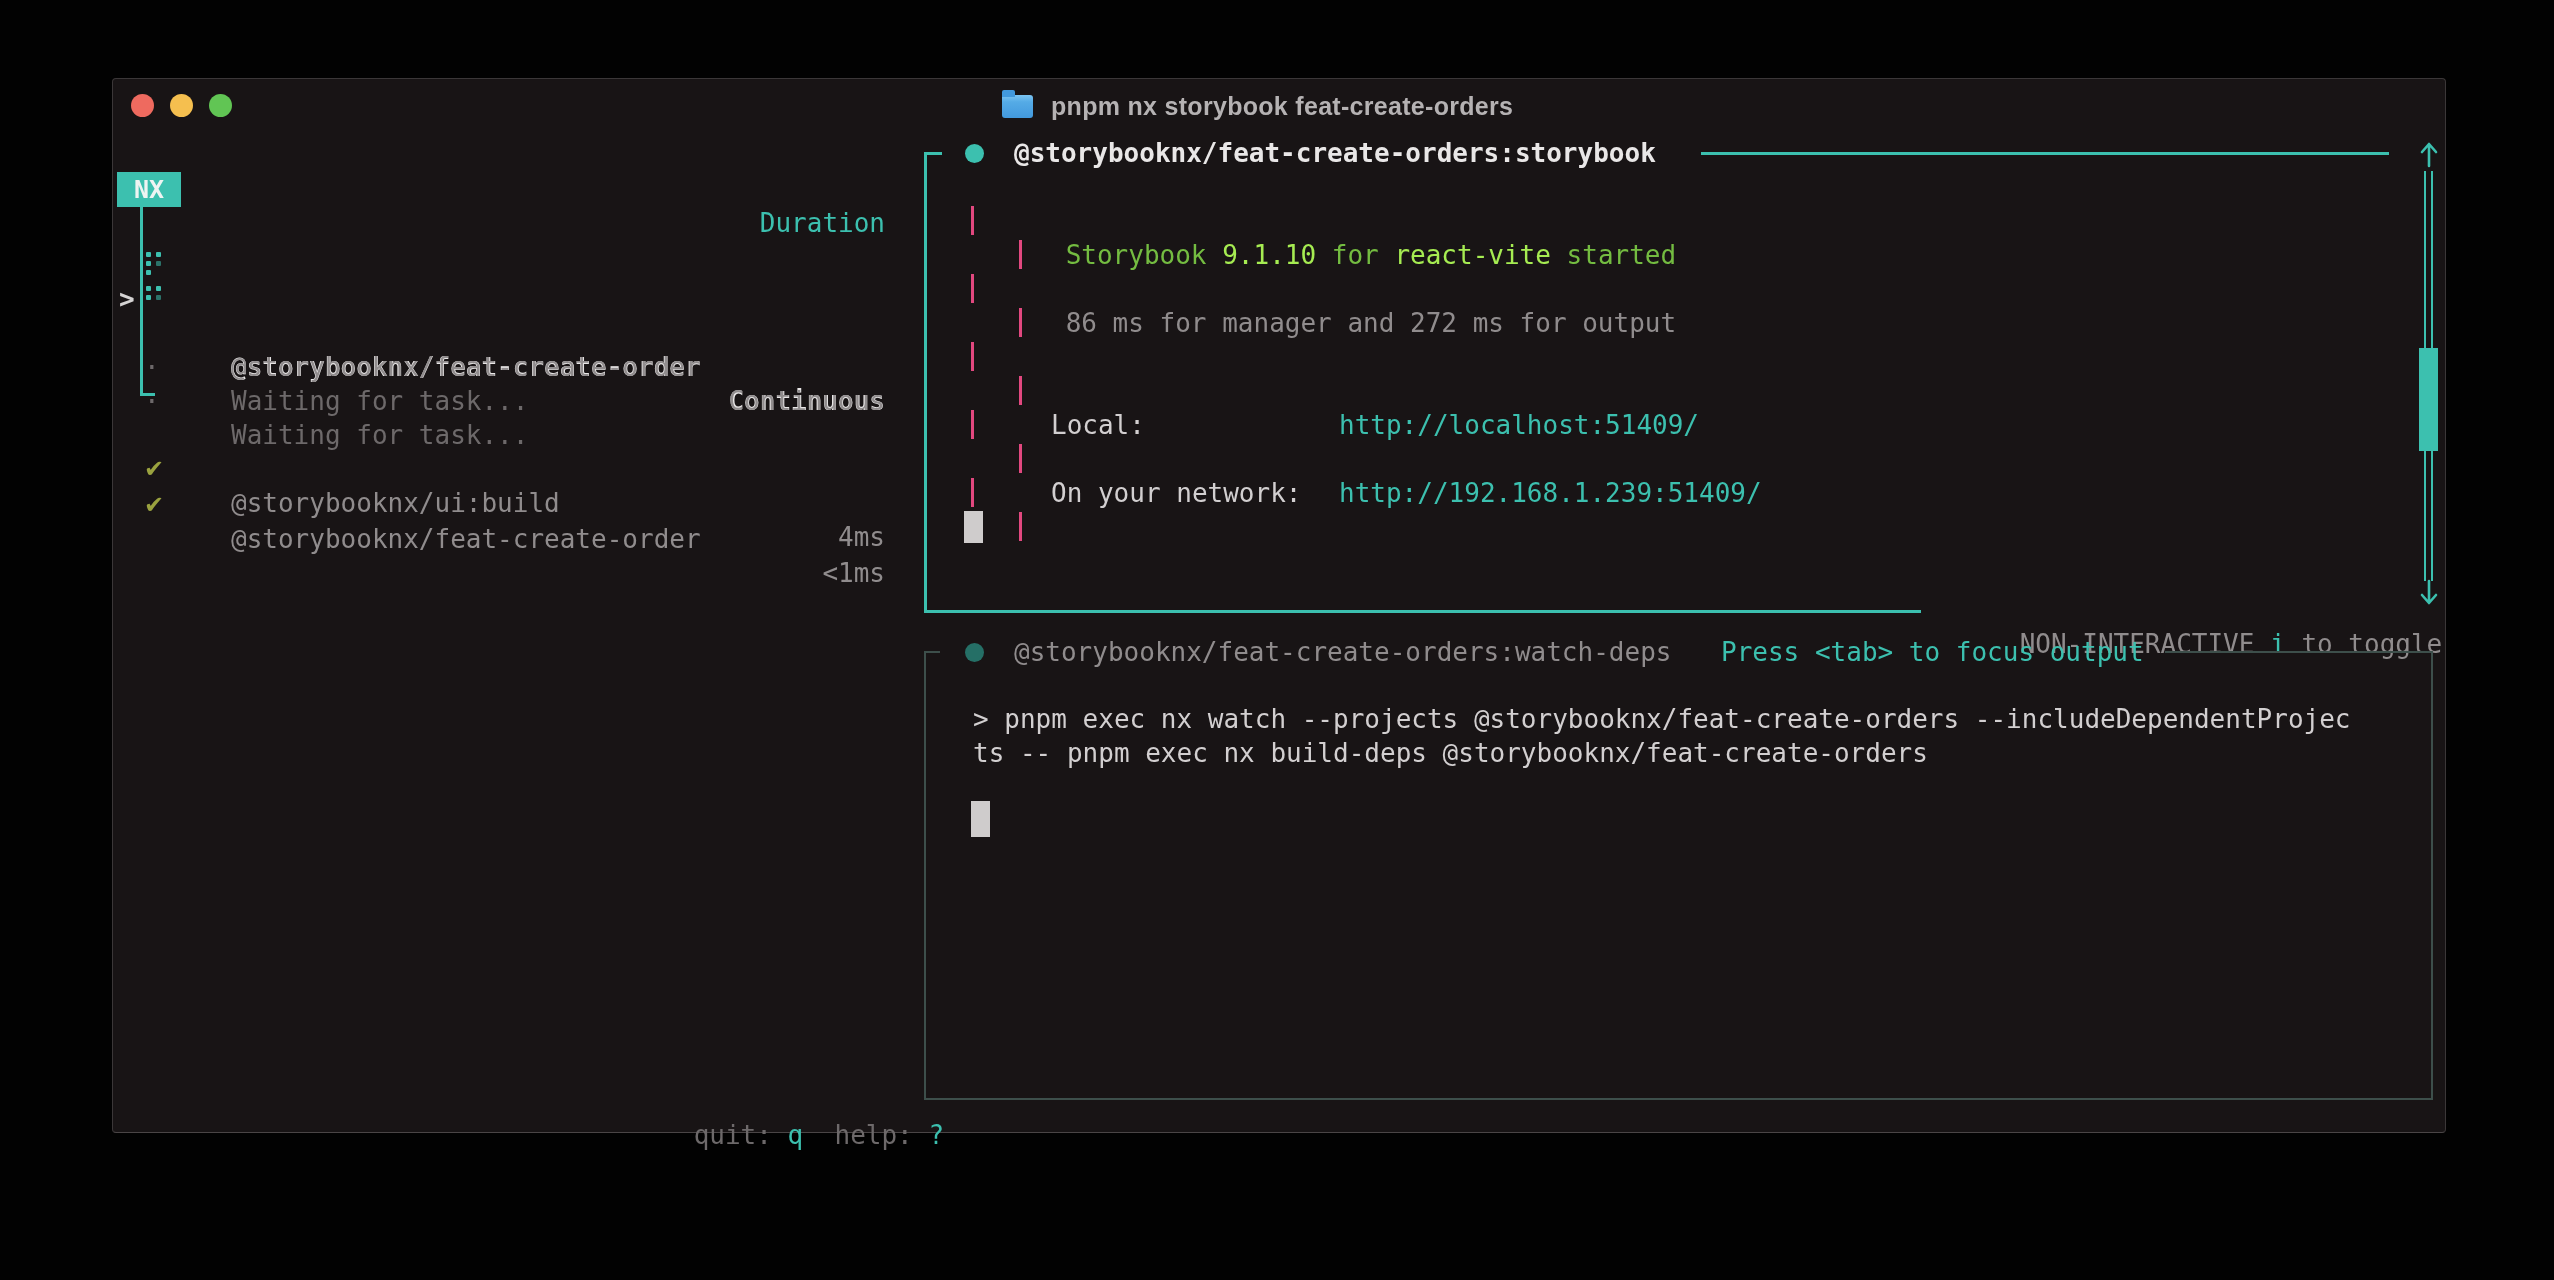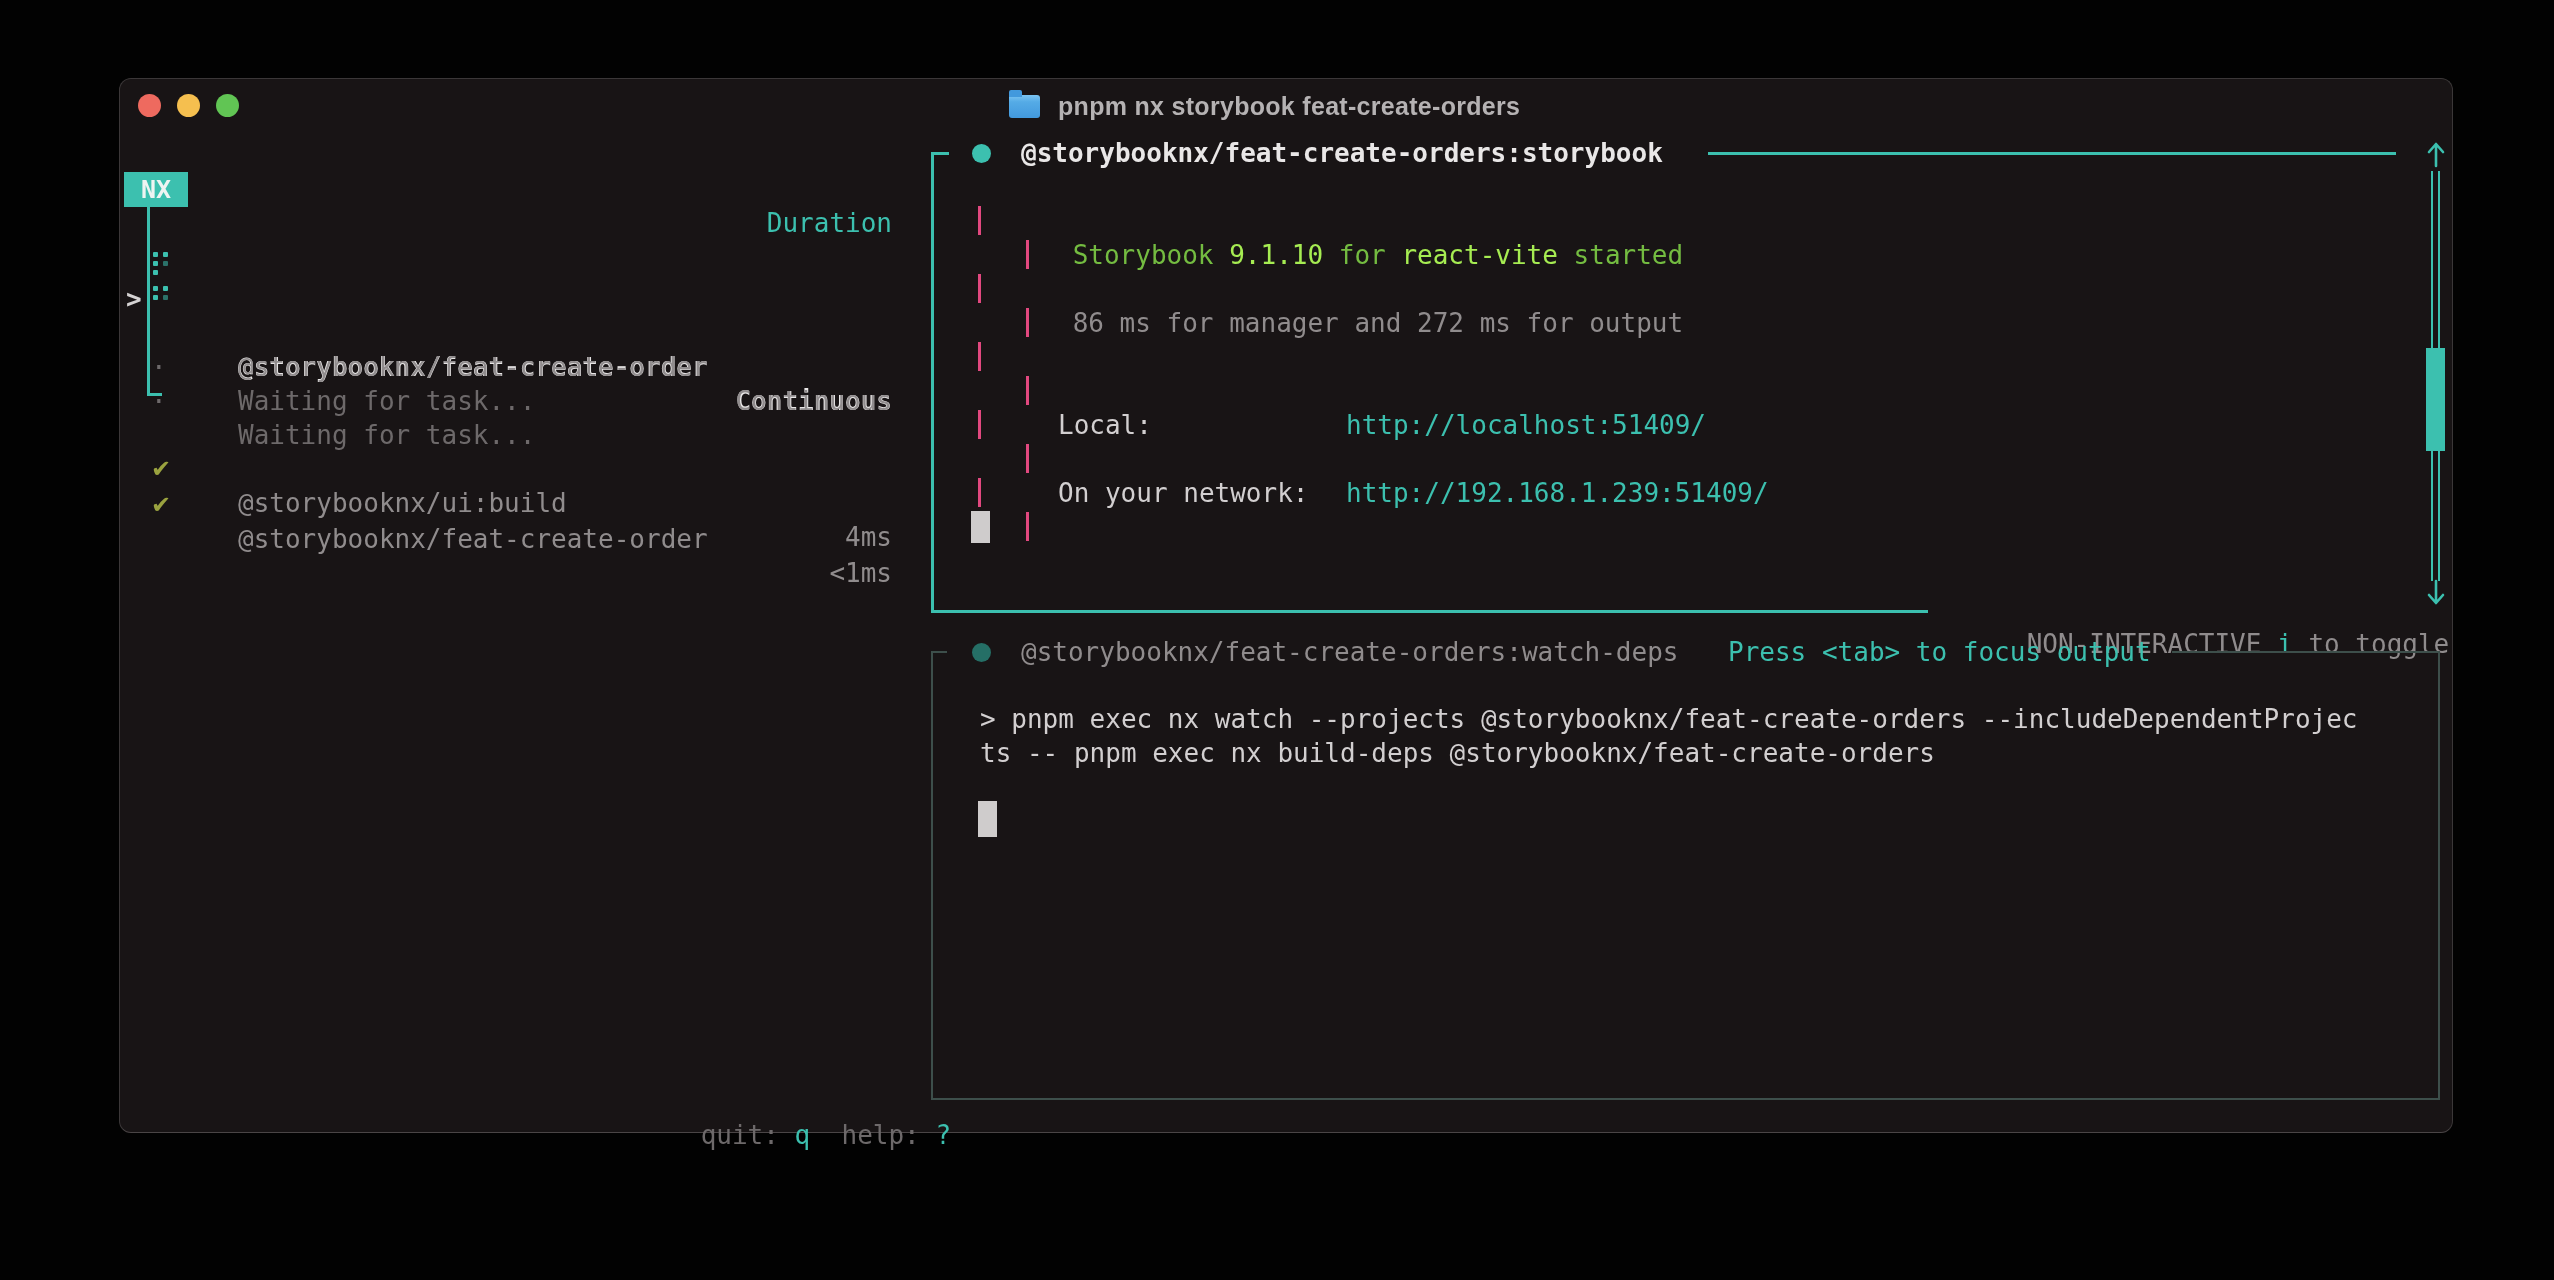--- a/index.html
+++ b/index.html
@@ -1,20 +1,20 @@
 <!DOCTYPE html>
 <html style="--teal: #3cc0af; --pink: #e2487f; --green: #74bc41; --green-bright: #a6ec52;"><head>
 <meta charset="utf-8">
 <style>
   html,body{margin:0;padding:0;background:#020202;}
   body{width:2554px;height:1280px;position:relative;overflow:hidden;
        font-family:"DejaVu Sans Mono",monospace;}
   .win{position:absolute;left:112px;top:78px;width:2332px;height:1053px;
        background:#181415;border:1px solid #3b3738;border-bottom-color:#4a4546;
-       border-radius:12px;margin-left:7px;}
+       border-radius:4px;}
   
   .tl{position:absolute;top:15px;width:23px;height:23px;border-radius:50%;}
   .tl.red{left:18px;background:#ee6a5f;}
   .tl.yel{left:57px;background:#f5bf4f;}
   .tl.grn{left:96px;background:#61c554;}
   .folder{position:absolute;left:889px;top:16px;width:31px;height:23px;
           background:linear-gradient(180deg,#7cc5f2 0%,#55abe6 30%,#4299dd 100%);
           border-radius:2px 3px 3px 3px;}
   .folder:before{content:"";position:absolute;top:-5px;left:0;width:13px;height:7px;
           background:#4299dd;border-radius:2px 2px 0 0;}

